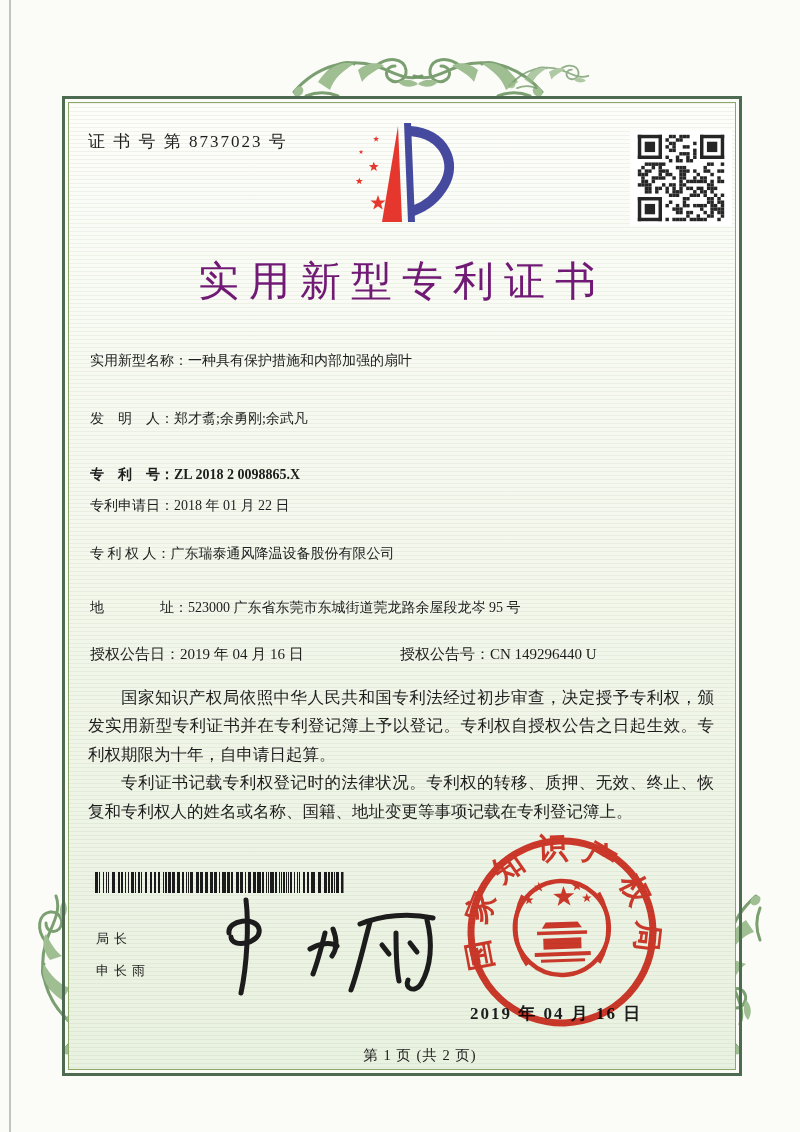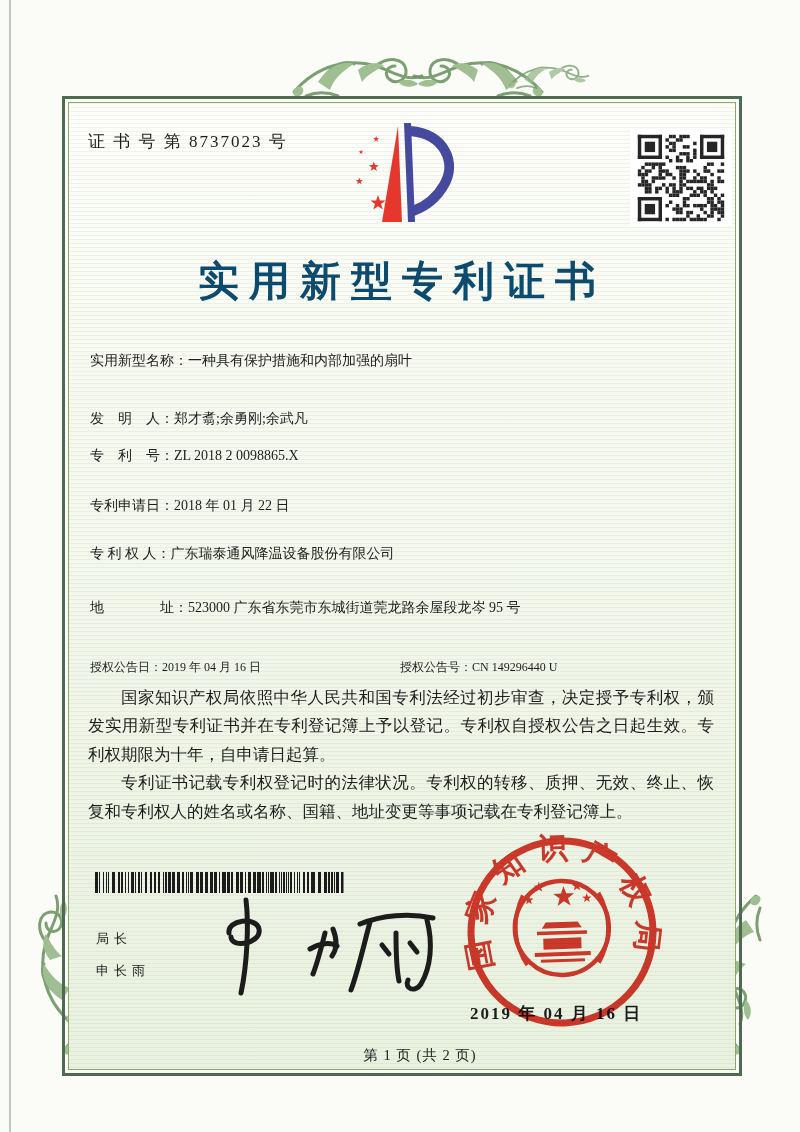--- a/index.html
+++ b/index.html
@@ -30,28 +30,28 @@
   .orn-small{width:86px; height:38px; opacity:.75;}
   .orn-vl{transform:rotate(-90deg);}
   .orn-vr{transform:rotate(90deg) scaleY(-1);}
 
   
   .certno{position:absolute; left:88px; top:130px; font-size:17px; letter-spacing:2px;}
   .logo{position:absolute; left:332px; top:118px; width:135px; height:108px;}
   .qr{position:absolute; left:630px; top:130px; width:102px; height:96px; background:#fff;}
   .title{
     position:absolute; left:62px; top:254px; width:680px; text-align:center;
-    font-size:41px; font-weight:700; letter-spacing:10px; color:#0c4a6e;
+    font-size:41px; font-weight:400; letter-spacing:10px; color:#701a75;
   }
 
   
   .row{position:absolute; left:90px; font-size:14px; white-space:nowrap;text-align:right;}
   .row .lab{white-space:pre;}
   .row .val{white-space:pre;}
-  .row2{position:absolute; font-size:12px; white-space:nowrap;margin-top:14px;}
+  .row2{position:absolute; font-size:15px; white-space:nowrap;}
 
   
   .paras{
     position:absolute; left:88px; top:684px; width:626px;
     font-size:16.5px; line-height:1.72; text-align:justify; word-break:break-all;
   }
   .paras p{margin:0; text-indent:2em;}
 
   
   .barcode{position:absolute; left:95px; top:872px; width:250px; height:21px;}
@@ -363,21 +363,21 @@
   </svg>
 
   <div class="title">实用新型专利证书</div>
 
   <div class="row" style="top:352px;">
     <span class="lab">实用新型名称：</span><span class="val">一种具有保护措施和内部加强的扇叶</span>
   </div>
   <div class="row" style="top:410px;">
     <span class="lab">发　明　人：</span><span class="val">郑才翥;余勇刚;余武凡</span>
   </div>
-  <div class="row" style="top:447px;">
+  <div class="row" style="top:466px;font-weight:bold;">
     <span class="lab">专　利　号：</span><span class="val">ZL 2018 2 0098865.X</span>
   </div>
   <div class="row" style="top:497px;">
     <span class="lab">专利申请日：</span><span class="val">2018 年 01 月 22 日</span>
   </div>
   <div class="row" style="top:545px;">
     <span class="lab">专 利 权 人：</span><span class="val">广东瑞泰通风降温设备股份有限公司</span>
   </div>
   <div class="row" style="top:599px;">
     <span class="lab">地　　　　址：</span><span class="val">523000 广东省东莞市东城街道莞龙路余屋段龙岑 95 号</span>

